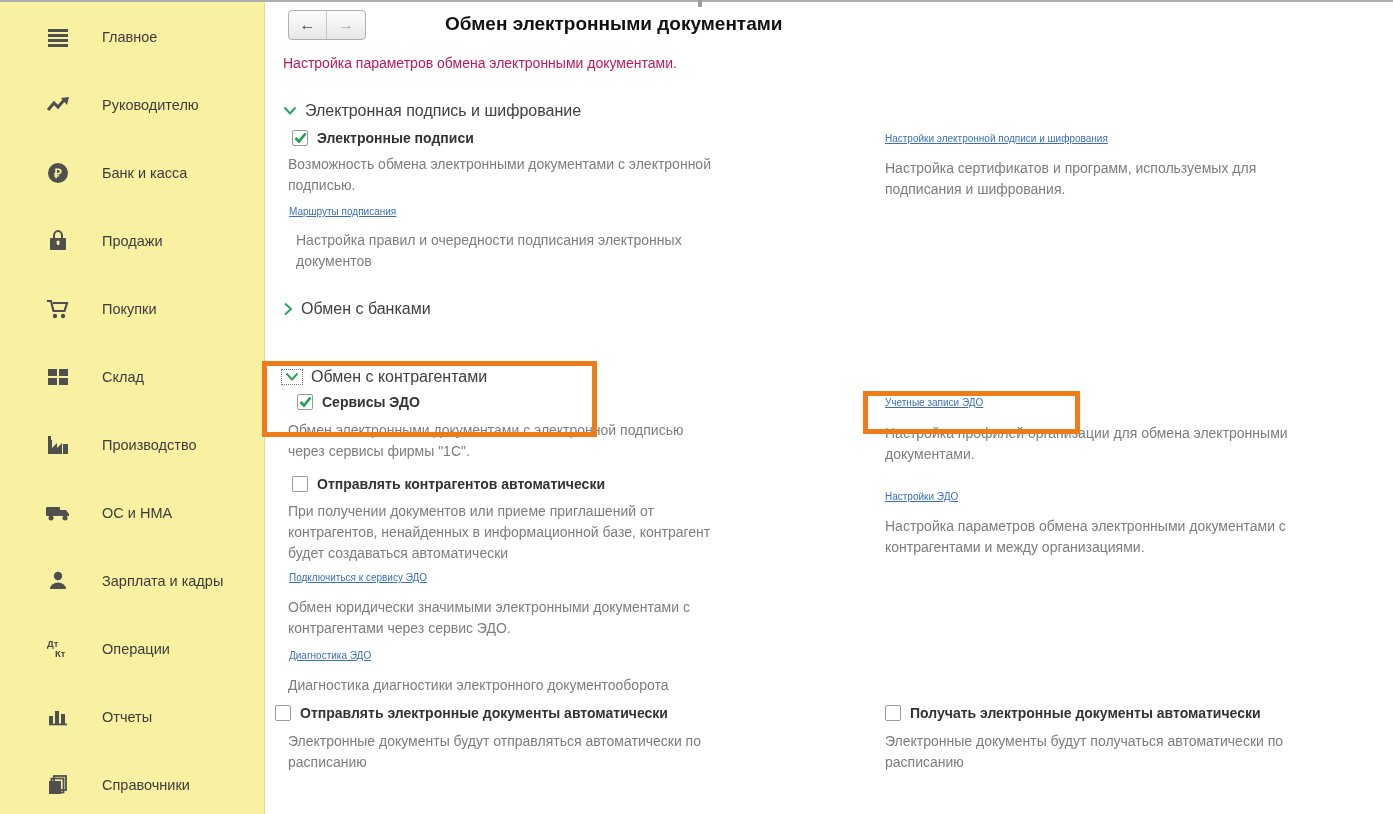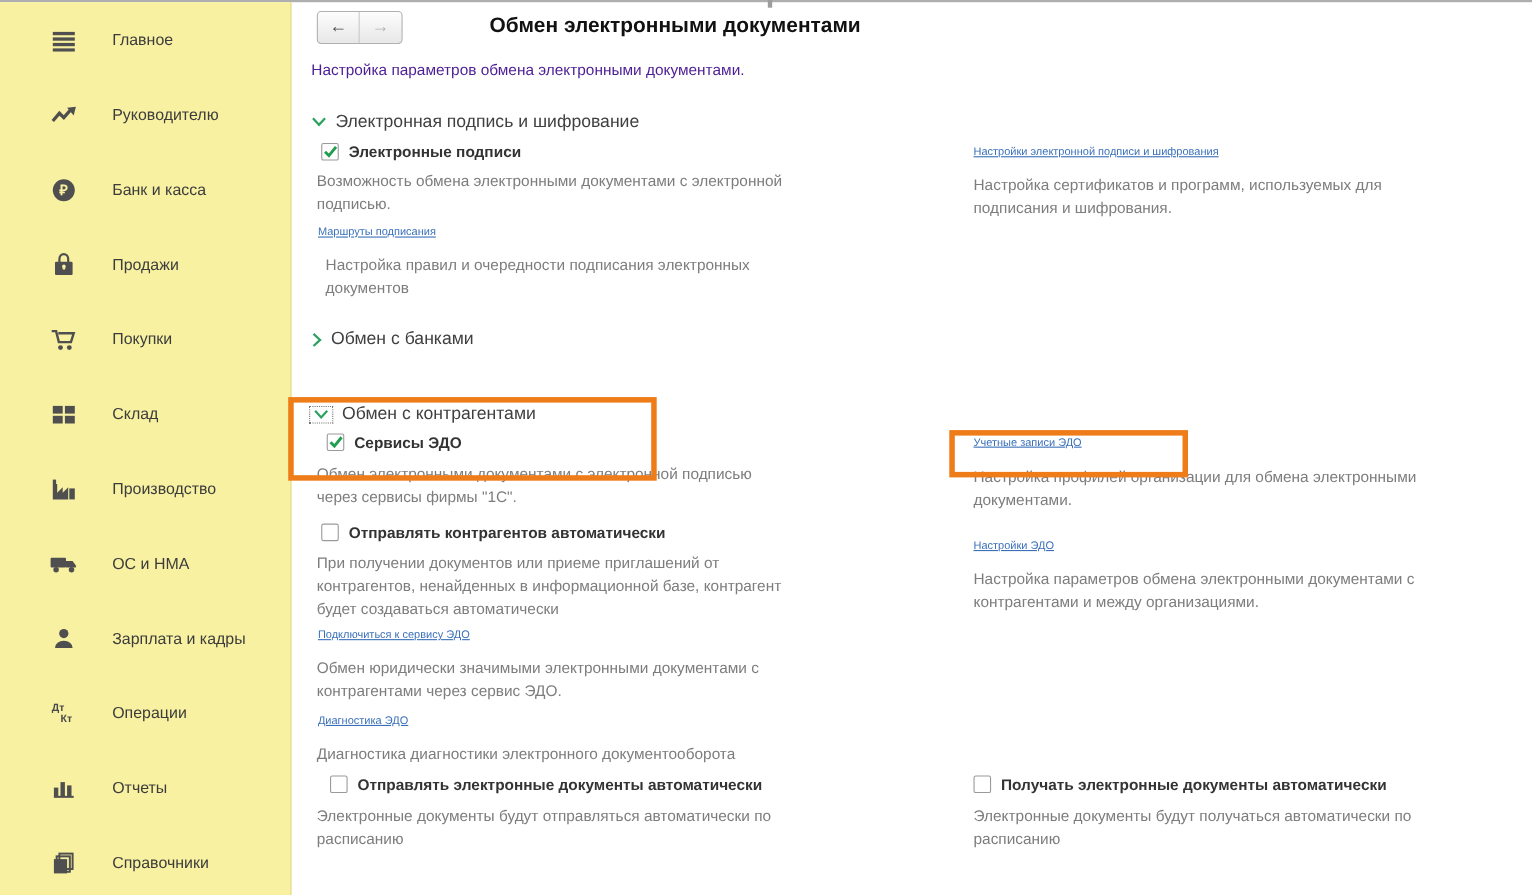--- a/index.html
+++ b/index.html
@@ -27,21 +27,21 @@
   
   .navgroup { left:288px; top:10px; width:78px; height:30px;
               border:1px solid #b0b0b0; border-radius:4px;
               background:linear-gradient(#fdfdfd,#e7e7e7);
               display:flex; overflow:hidden; }
   .navbtn { width:50%; display:flex; align-items:center; justify-content:center;
             font-size:16px; font-weight:bold; cursor:pointer; }
   .navbtn.back { color:#4a4a4a; border-right:1px solid #c9c9c9; }
   .navbtn.fwd  { color:#b4b4b4; }
   .page-title { left:445px; top:13px; font-size:19px; font-weight:bold; color:#111; }
-  .subtitle { left:283px; top:55px; font-size:14px; color:#4c1d95; }
+  .subtitle { left:283px; top:55px; font-size:14px; color:#be185d; }
 
   
   .sec-head { display:flex; align-items:center; gap:8px; color:#404040;
               font-size:16px; cursor:pointer; white-space:nowrap; }
   .chev { display:flex; align-items:center; justify-content:center; }
   .chev.focused { border:1px dotted #777; padding:2px 3px; }
 
   .cbrow { display:flex; align-items:center; gap:9px; white-space:nowrap; cursor:pointer; }
   .cb { width:16px; height:16px; background:#fff; border:1px solid #9a9a9a;
         border-radius:2px; display:flex; align-items:center; justify-content:center;
@@ -274,21 +274,21 @@
 контрагентов, ненайденных в информационной базе, контрагент
 будет создаваться автоматически</div>
 
 <a class="abs lnk" style="left:289px; top:572px">Подключиться к сервису ЭДО</a>
 <div class="abs desc" style="left:288px; top:597px">Обмен юридически значимыми электронными документами с
 контрагентами через сервис ЭДО.</div>
 
 <a class="abs lnk" style="left:289px; top:650px">Диагностика ЭДО</a>
 <div class="abs desc" style="left:288px; top:675px">Диагностика диагностики электронного документооборота</div>
 
-<div class="abs cbrow" style="left:300px; top:705px">
+<div class="abs cbrow" style="left:275px; top:705px">
   <span class="cb"></span>
   <span class="cblabel">Отправлять электронные документы автоматически</span>
 </div>
 <div class="abs desc" style="left:288px; top:731px">Электронные документы будут отправляться автоматически по
 расписанию</div>
 
 <a class="abs lnk" style="left:885px; top:397px">Учетные записи ЭДО</a>
 <div class="abs desc" style="left:885px; top:423px">Настройка профилей организации для обмена электронными
 документами.</div>
 

